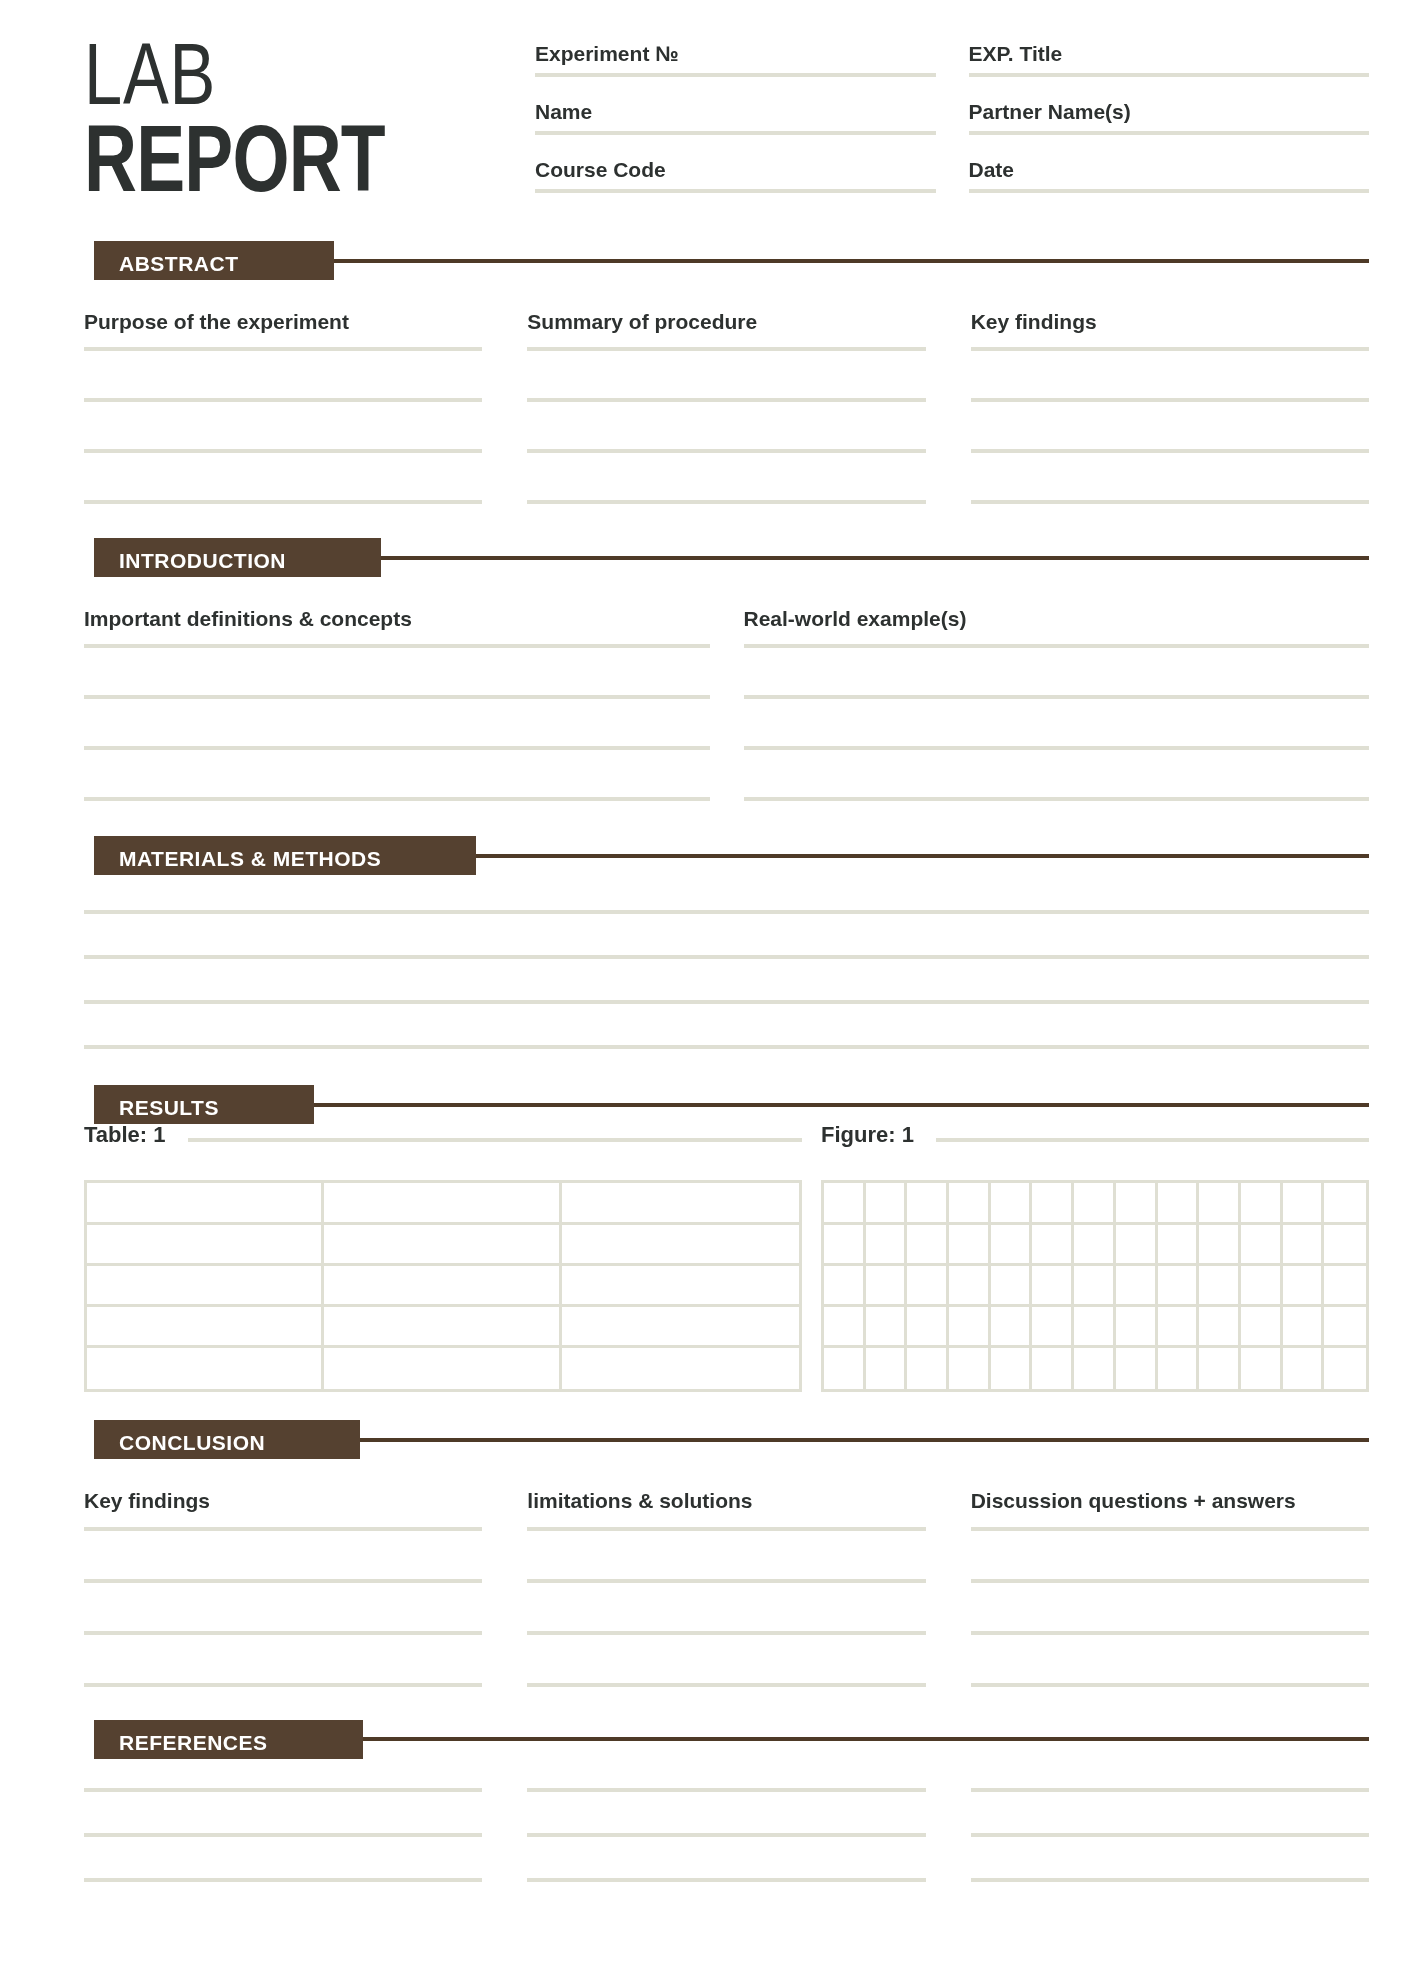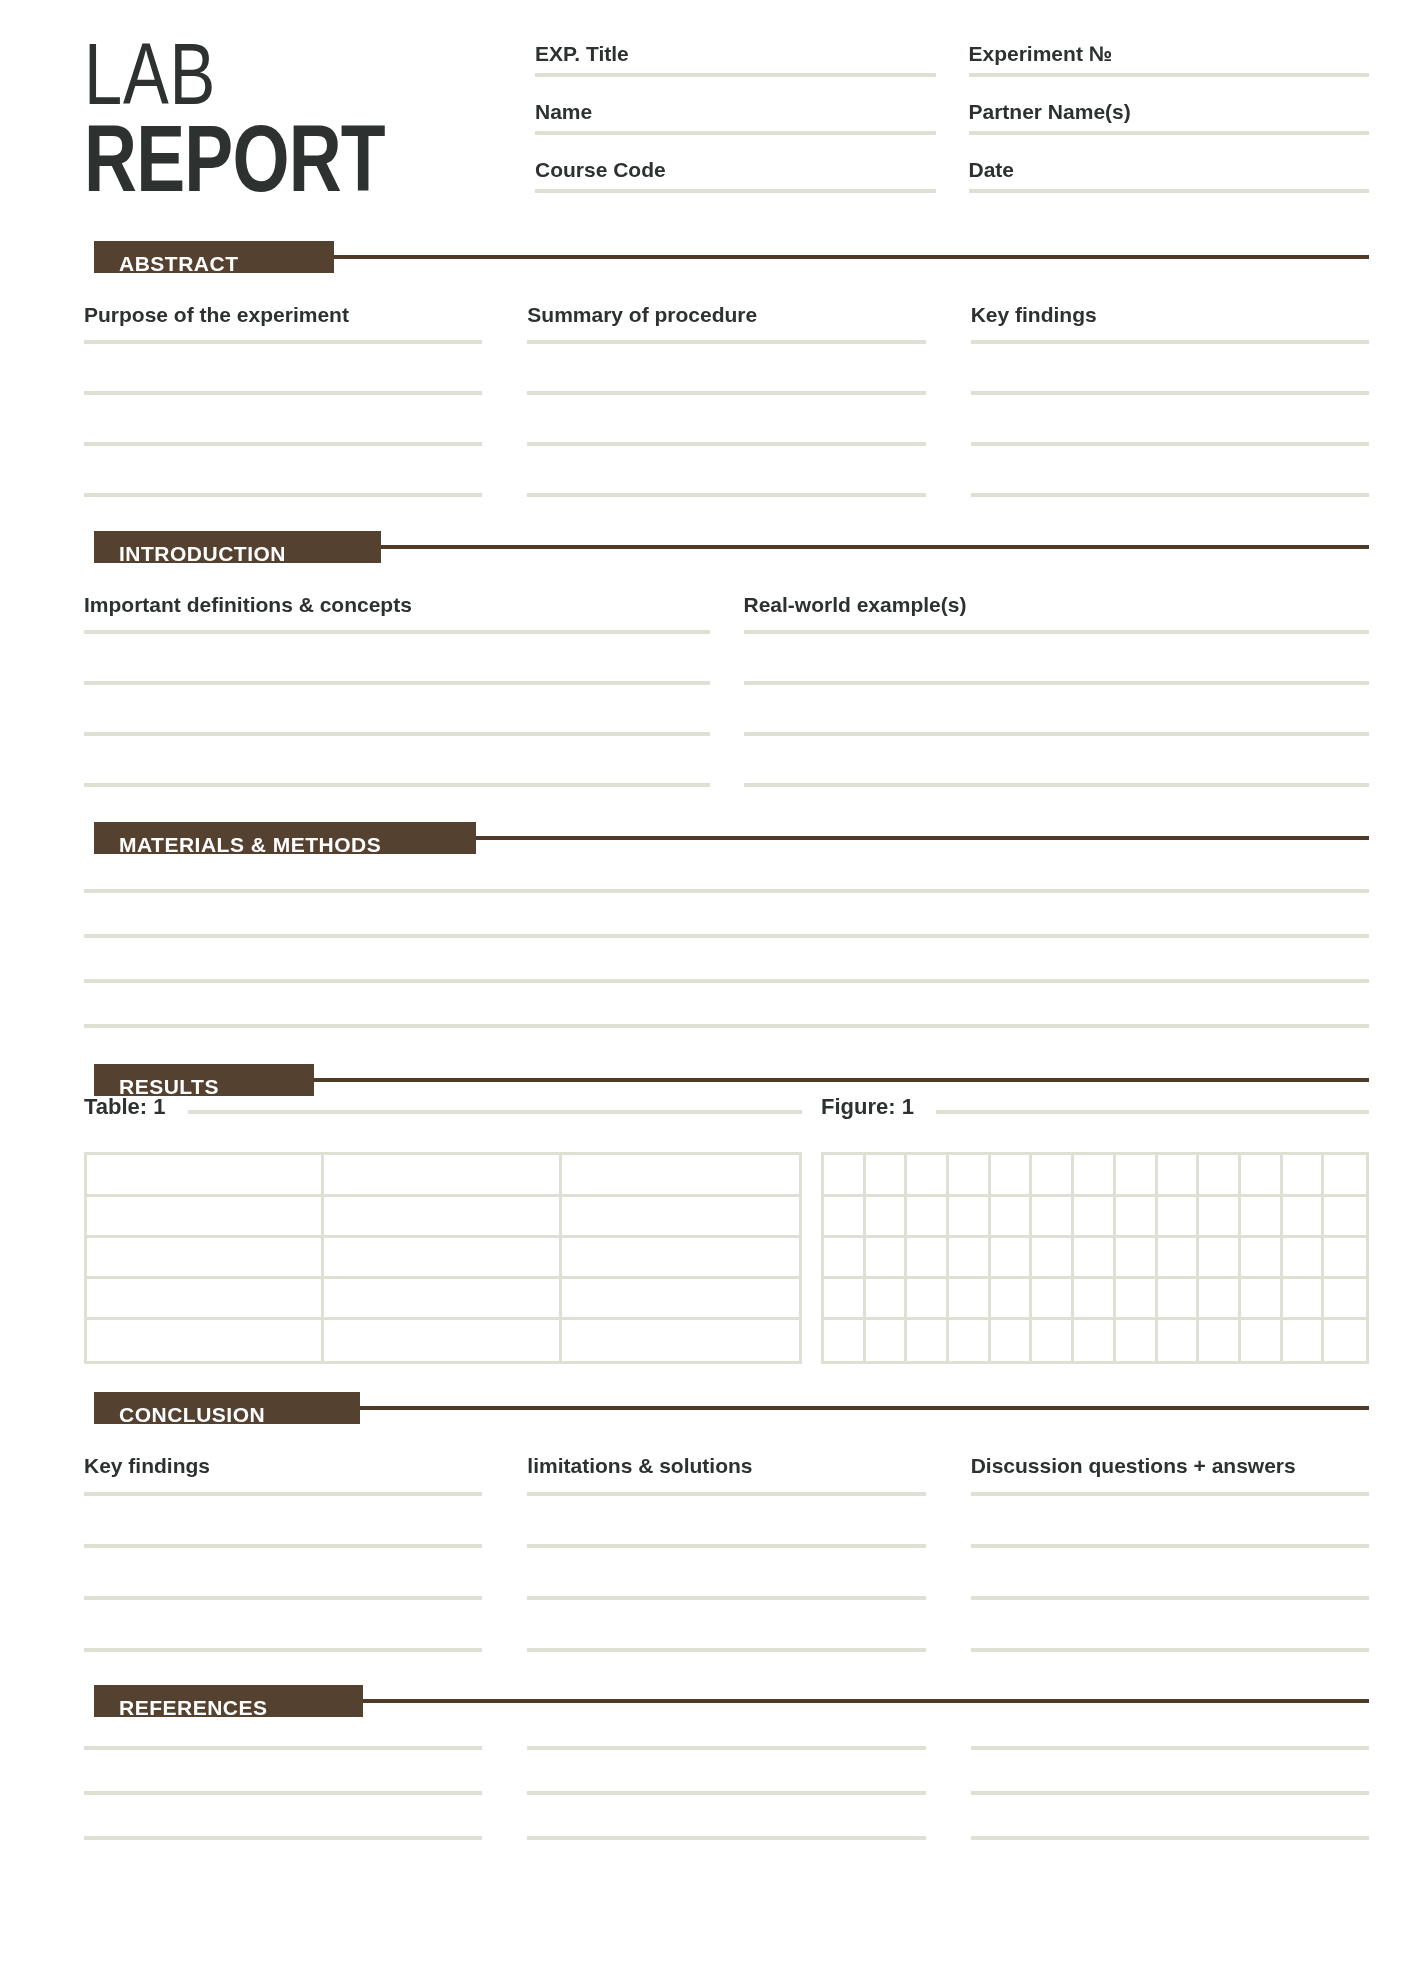--- a/index.html
+++ b/index.html
@@ -22,21 +22,21 @@
   .logo{width:451px;margin-top:-8px;}
   .logo-inner{transform:scaleX(0.78);transform-origin:left top;}
   .logo-lab{font-size:88px;font-weight:400;line-height:1;letter-spacing:1px;color:var(--ink);}
   .logo-report{font-size:94px;font-weight:700;line-height:1;letter-spacing:-1px;margin-top:-6px;color:var(--ink);}
   .header-fields{flex:1;display:grid;grid-template-columns:1fr 1fr;column-gap:33px;grid-template-rows:39px 58px 58px;align-content:start;}
   .hfield{border-bottom:4px solid var(--line);display:flex;align-items:flex-end;padding-bottom:9px;}
   .flabel{font-size:21px;font-weight:700;line-height:1;}
 
   
   .bar{display:flex;align-items:center;margin-left:10px;}
-  .bar-box{height:32px;line-height:45px;background:var(--brown);color:#ffffff;
+  .bar-box{height:39px;line-height:45px;background:var(--brown);color:#ffffff;
     font-size:21px;font-weight:700;letter-spacing:.5px;white-space:nowrap;
     padding:0 95px 0 25px;}
   .bar-rule{flex:1;height:4px;background:var(--brown-dark);}
   .bar-abstract{margin-top:35px;}
   .bar-intro{margin-top:34px;}
   .bar-materials{margin-top:35px;}
   .bar-results{margin-top:36px;}
   .bar-conclusion{margin-top:28px;}
   .bar-references{margin-top:33px;}
 
@@ -77,24 +77,24 @@
 
   <header>
     <div class="logo">
       <div class="logo-inner">
         <div class="logo-lab">LAB</div>
         <div class="logo-report">REPORT</div>
       </div>
     </div>
     <div class="header-fields">
       <div class="hfield">
+        <span class="flabel">Experiment №</span>
+      </div>
+      <div class="hfield">
         <span class="flabel">EXP. Title</span>
-      </div>
-      <div class="hfield">
-        <span class="flabel">Experiment №</span>
       </div>
       <div class="hfield">
         <span class="flabel">Name</span>
       </div>
       <div class="hfield">
         <span class="flabel">Partner Name(s)</span>
       </div>
       <div class="hfield">
         <span class="flabel">Course Code</span>
       </div>

